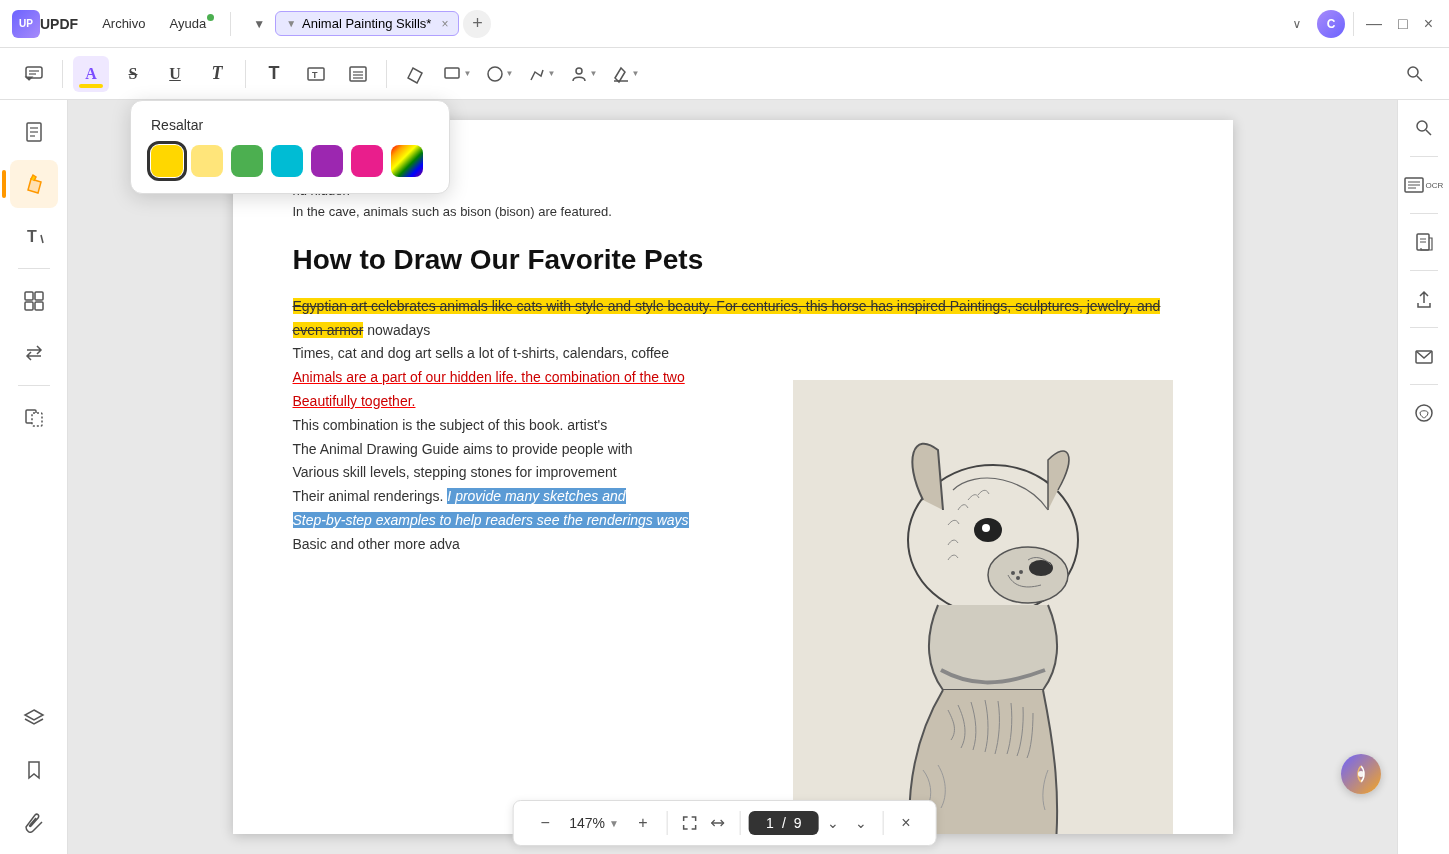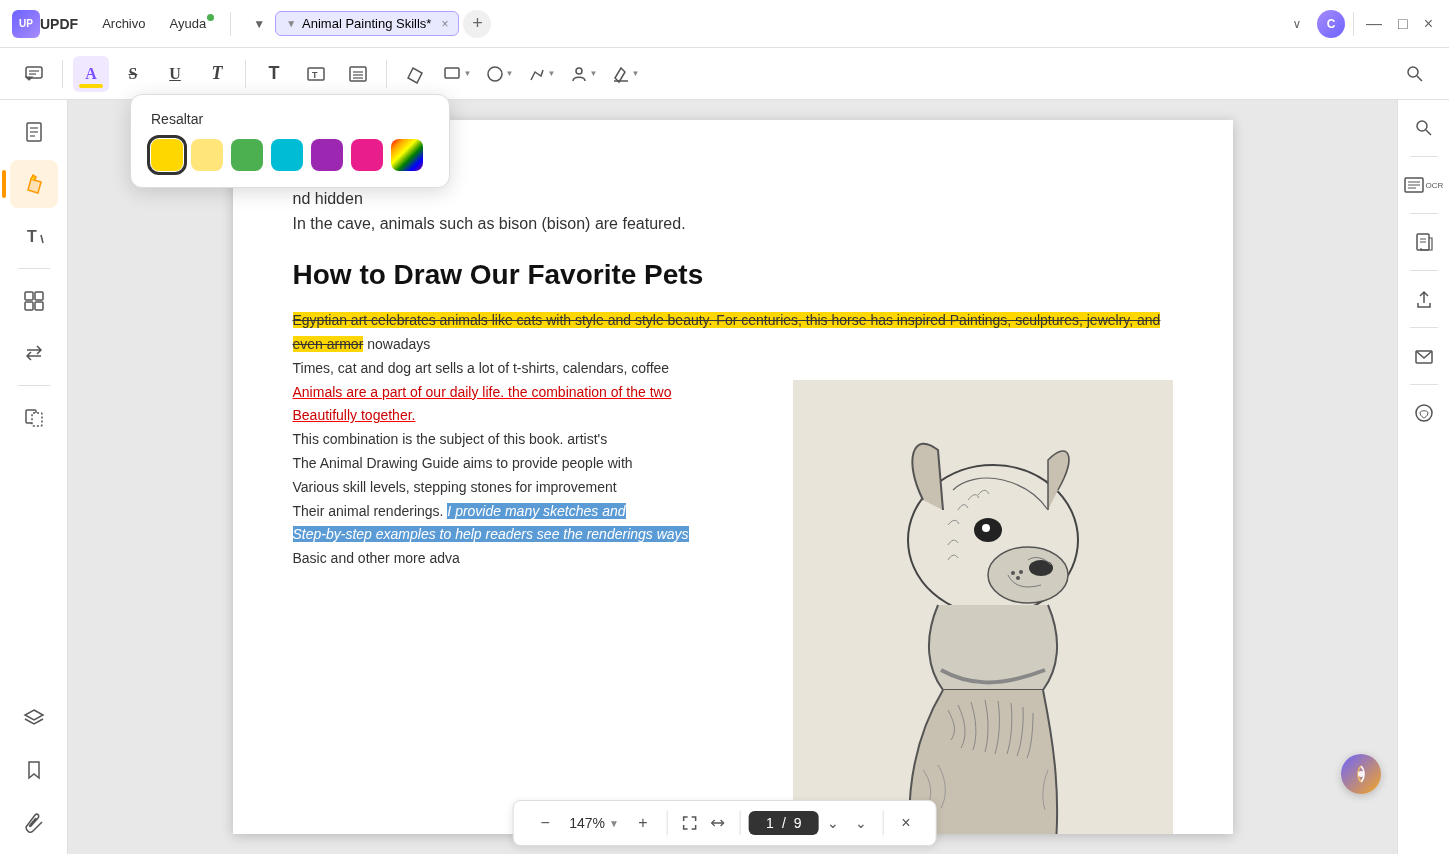--- a/index.html
+++ b/index.html
@@ -67,21 +67,21 @@
     }
     .tool-btn.active-highlight {
       background: rgba(150, 100, 255, 0.15);
     }
     .tool-separator { width: 1px; height: 28px; background: #e0e0e0; margin: 0 4px; }
     .tool-btn-with-arrow { display: flex; align-items: center; gap: 1px; }
     .tool-arrow { font-size: 8px; color: #888; cursor: pointer; }
 
     
     #highlight-popup {
-      position: absolute; top: 94px; left: 130px;
+      position: absolute; top: 100px; left: 130px;
       background: white; border: 1px solid #ddd; border-radius: 12px;
       padding: 16px 20px; box-shadow: 0 4px 20px rgba(0,0,0,0.15);
       z-index: 100; min-width: 320px;
     }
     #highlight-popup-title {
       font-size: 14px; color: #333; margin-bottom: 12px; font-weight: 500;
     }
     .color-swatches { display: flex; gap: 8px; align-items: center; }
     .color-swatch {
       width: 32px; height: 32px; border-radius: 8px; cursor: pointer;
@@ -113,21 +113,21 @@
       flex: 1; background: #e8e8e8; overflow: hidden; position: relative;
       display: flex; justify-content: center; padding: 20px;
     }
     #pdf-page {
       background: white; width: 1000px; min-height: 700px;
       box-shadow: 0 2px 12px rgba(0,0,0,0.2);
       padding: 40px 60px; position: relative; overflow: hidden;
     }
 
     
-    .pdf-text-intro { font-size: 16px; color: #333; line-height: 1.6; margin-bottom: 8px; }
+    .pdf-text-intro { font-size: 13px; color: #333; line-height: 1.6; margin-bottom: 8px; }
     .pdf-heading { font-size: 28px; font-weight: bold; color: #111; margin: 20px 0 16px 0; line-height: 1.3; }
     .pdf-body { font-size: 14px; color: #333; line-height: 1.7; }
 
     
     .highlight-yellow { background-color: #FFD700; }
     .underline-red { text-decoration: underline; text-decoration-color: red; color: #cc0000; }
     .text-selected { background-color: #5b9bd5; color: white; font-style: italic; }
 
     
     #dog-image-container {
@@ -403,21 +403,21 @@
       <div class="pdf-heading">How to Draw Our Favorite Pets</div>
 
       <div class="pdf-body">
 
         <p>
           <span class="highlight-yellow" style="text-decoration:line-through;">Egyptian art celebrates animals like cats with style and style beauty. For centuries, this horse has inspired Paintings, sculptures, jewelry, and even armor</span>
           <span> nowadays</span>
         </p>
         <p>Times, cat and dog art sells a lot of t-shirts, calendars, coffee</p>
         <p>
-          <span class="underline-red">Animals are a part of our daily life. the combination of the two</span>
+          <span class="underline-red">Animals are a part of our hidden life. the combination of the two</span>
         </p>
         <p>
           <span class="underline-red">Beautifully together.</span>
         </p>
         <p>This combination is the subject of this book. artist's</p>
         <p>The Animal Drawing Guide aims to provide people with</p>
         <p>Various skill levels, stepping stones for improvement</p>
         <p>
           <span>Their animal renderings.</span>
           <span class="text-selected"> I provide many sketches and</span>

